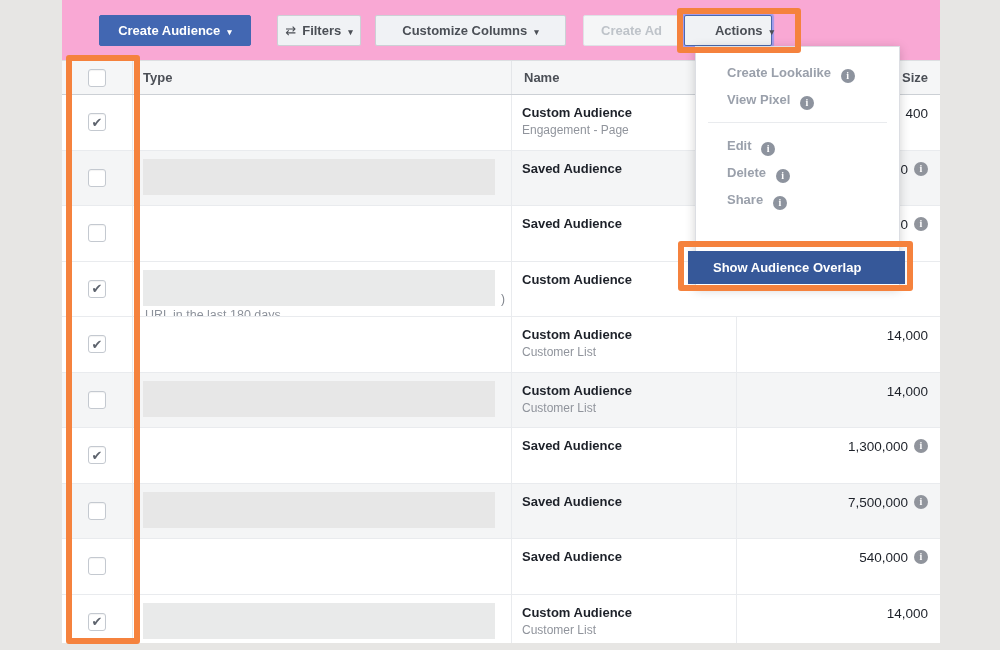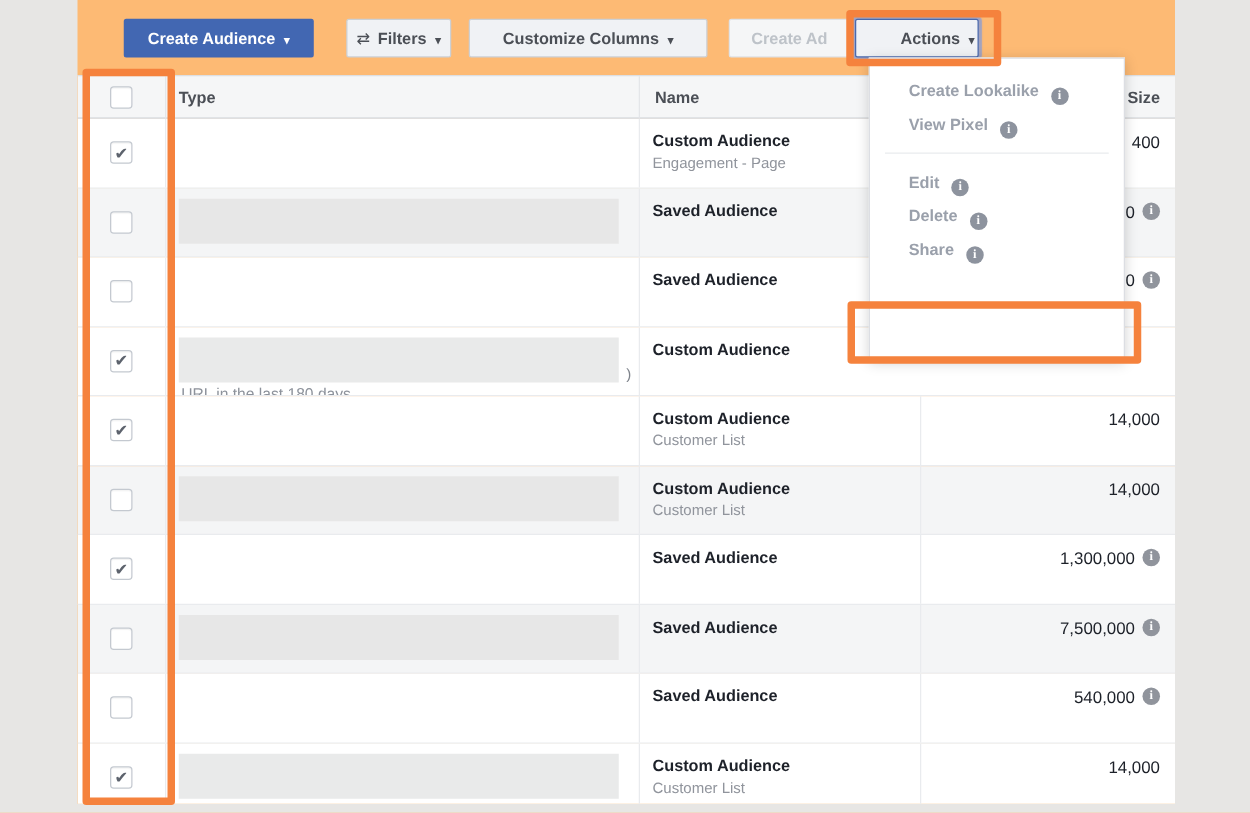--- a/index.html
+++ b/index.html
@@ -1,33 +1,33 @@
 <!DOCTYPE html>
 <html><head>
 <meta charset="utf-8">
 <style>
   * { margin:0; padding:0; box-sizing:border-box; }
   html,body { width:1000px; height:650px; overflow:hidden;
     font-family:"Liberation Sans", sans-serif; background:#e7e6e4; }
 
   .panel { position:absolute; left:62px; top:0; width:878px; height:643px;
-    background:#fdba74; overflow:hidden; }
+    background:#f9a8d4; overflow:hidden; }
 
   
   .toolbar { position:absolute; left:0; top:15px; width:100%; height:32px; }
   .btn { position:absolute; top:0; height:31px; border-radius:2px; font-size:13px;
     font-weight:bold; color:#4b4f56; background:#f0f2f5; border:1px solid #ccd0d5;
     display:flex; align-items:center; justify-content:center; padding:0 12px; cursor:pointer; }
   .caret { font-size:9px; margin-left:7px; position:relative; top:1px; }
   .btn-blue { left:37px; width:152px; background:#4267b2; border-color:#4267b2; color:#fff; }
   .btn-filters { left:215px; width:84px; }
   .filters-icon { font-size:13px; margin-right:6px; font-weight:normal; }
   .btn-columns { left:313px; width:191px; }
   .btn-createad { left:521px; width:97px; color:#bec3c9; font-weight:bold; background:#f5f6f7; border-color:#dfe2e6; cursor:default; }
-  .btn-actions { left:622px; width:99px; border:1px solid #4a69ad;
+  .btn-actions { left:622px; width:88px; border:1px solid #4a69ad;
     box-shadow:0 0 1px 2px rgba(88,144,255,.55);padding-left:45px; }
 
   
   .table { position:absolute; left:0; top:60px; width:878px; }
   .thead, .trow { display:grid; grid-template-columns:71px 379px 225px 203px; }
   .thead { height:35px; background:#f5f6f7; border-top:1px solid #dddfe2;
     border-bottom:1px solid #ccd0d5; }
   .thead .hcell { display:flex; align-items:center; font-size:13px; font-weight:bold;
     color:#4b4f56; border-right:1px solid #e4e6e9; }
   .thead .hcell:last-child { border-right:none; justify-content:flex-end; padding-right:12px; }
@@ -258,18 +258,19 @@
       </div>
   </div>
 
   <div class="menu">
       <div class="menu-item disabled"><span>Create Lookalike</span> <span class="info-icon">i</span></div>
       <div class="menu-item disabled"><span>View Pixel</span> <span class="info-icon">i</span></div>
       <div class="menu-divider"></div>
       <div class="menu-item disabled"><span>Edit</span> <span class="info-icon">i</span></div>
       <div class="menu-item disabled"><span>Delete</span> <span class="info-icon">i</span></div>
       <div class="menu-item disabled"><span>Share</span> <span class="info-icon">i</span></div>
+      <div class="menu-highlight">Show Audience Overlap</div>
     </div>
 </div>
 
 <div class="obox obox-checkboxes"></div>
 <div class="obox obox-actions"></div>
 <div class="obox obox-overlap"></div>
 
 </body></html>

